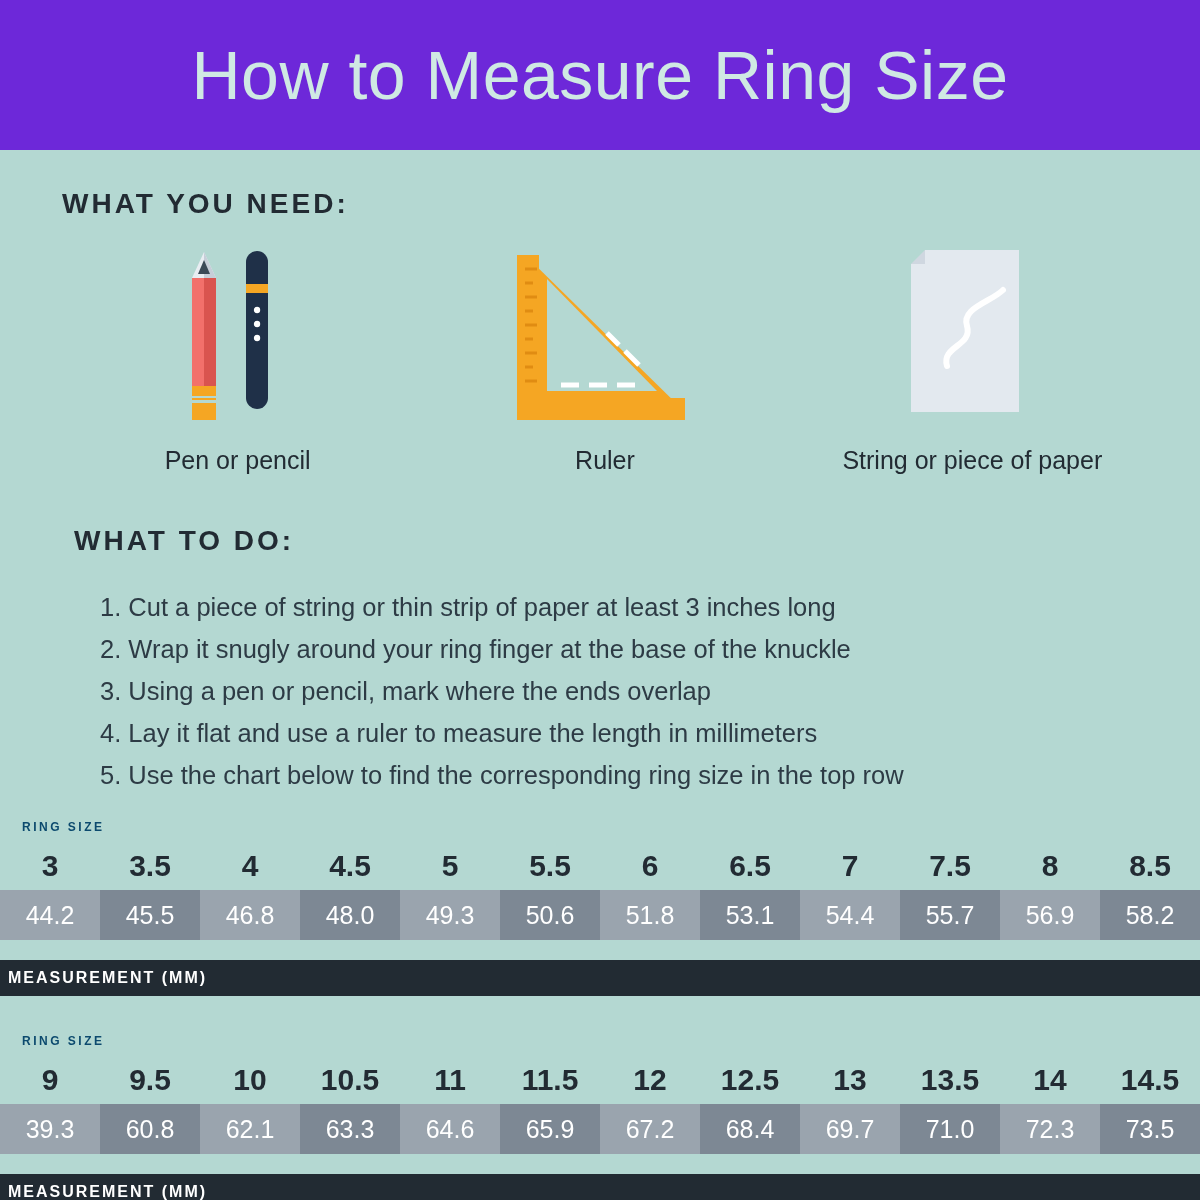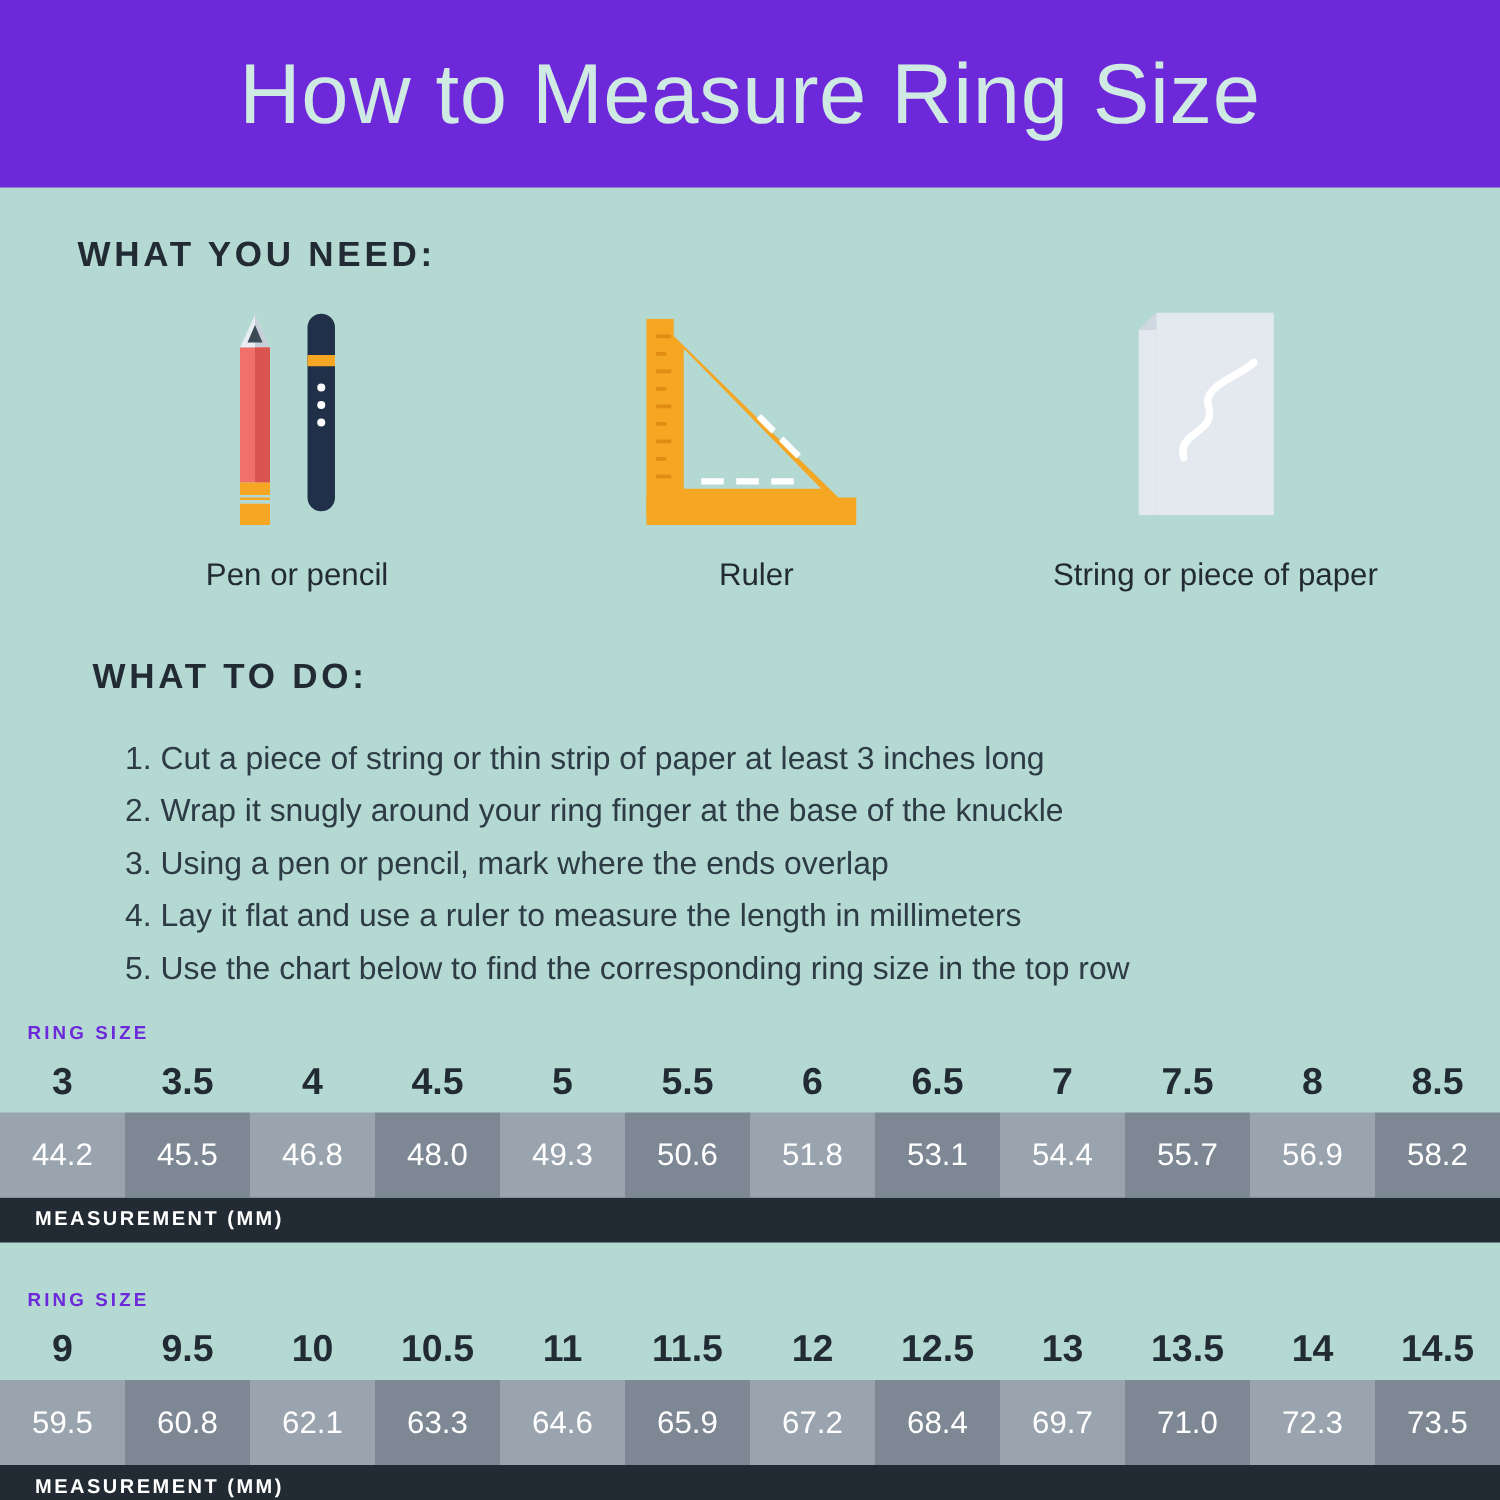--- a/index.html
+++ b/index.html
@@ -77,49 +77,50 @@
     line-height: 42px;
     white-space: nowrap;
   }
 
   
   .table-block { position: absolute; left: 0; width: 1200px; }
   .tb1 { top: 812px; }
   .tb2 { top: 1026px; }
 
   .tbl-label {
-    font-size: 15px;
+    font-size: 12px;
     font-weight: bold;
     letter-spacing: 2.5px;
-    color: #6d28d9;
+    color: #0c4a6e;
     padding: 0 0 0 22px;
     height: 30px;
     line-height: 30px;
   }
   .row { display: flex; width: 1200px; }
   .row.sizes { height: 48px; }
   .row.sizes .cell {
     display: flex; align-items: center; justify-content: center;
     font-size: 30px; font-weight: bold; color: #222b33;
   }
-  .row.mm { height: 68px; }
+  .row.mm { height: 50px; }
   .row.mm .cell {
     display: flex; align-items: center; justify-content: center;
     font-size: 25px; color: #ffffff;
   }
   .row.mm .cell.a { background: #9aa4ae; }
   .row.mm .cell.b { background: #7d8894; }
   .cell { flex: 1; }
 
   .mm-bar {
     background: #222b33;
     height: 36px;
     display: flex;
     align-items: center;
-    padding-left: 28px;
+    padding-left: 8px;
+    margin-top: 20px;
   }
   .mm-bar span {
     color: #ffffff;
     font-size: 16px;
     font-weight: bold;
     letter-spacing: 2px;
   }
 </style>
 </head>
 <body>
@@ -258,21 +259,21 @@
       <div class="cell">11</div>
       <div class="cell">11.5</div>
       <div class="cell">12</div>
       <div class="cell">12.5</div>
       <div class="cell">13</div>
       <div class="cell">13.5</div>
       <div class="cell">14</div>
       <div class="cell">14.5</div>
     </div>
     <div class="row mm">
-      <div class="cell a">59.5</div>
+      <div class="cell a">39.3</div>
       <div class="cell b">60.8</div>
       <div class="cell a">62.1</div>
       <div class="cell b">63.3</div>
       <div class="cell a">64.6</div>
       <div class="cell b">65.9</div>
       <div class="cell a">67.2</div>
       <div class="cell b">68.4</div>
       <div class="cell a">69.7</div>
       <div class="cell b">71.0</div>
       <div class="cell a">72.3</div>

